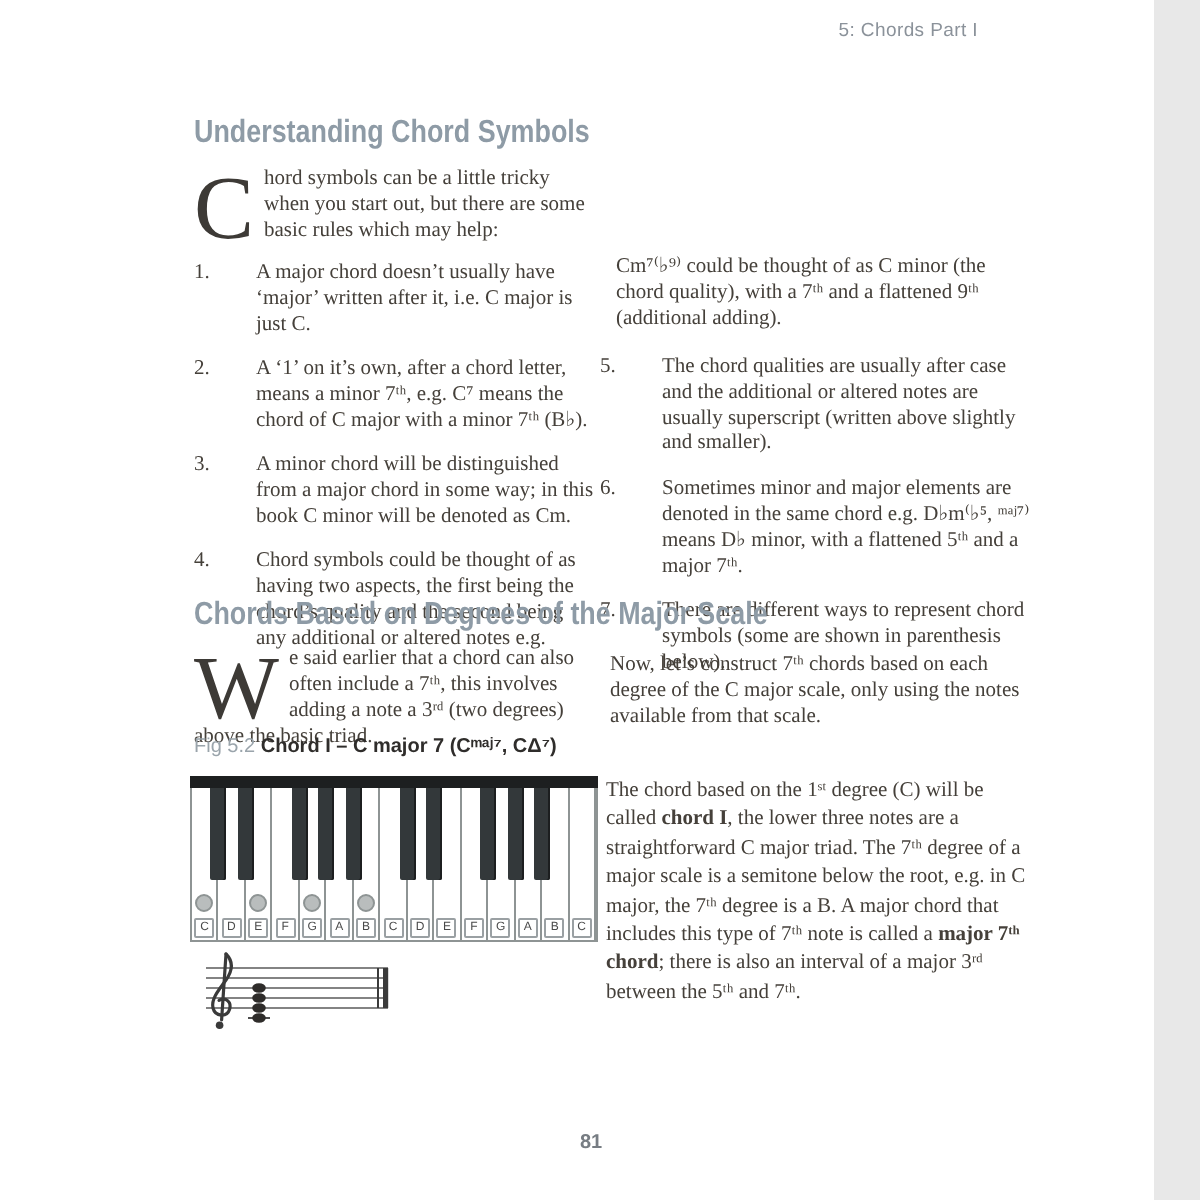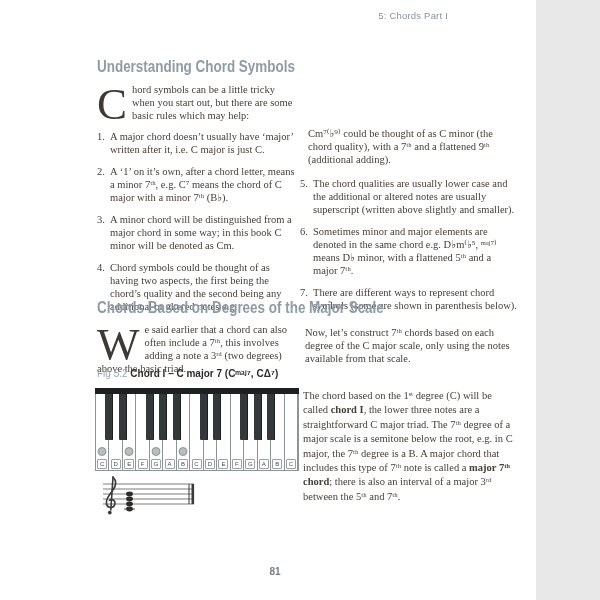--- a/index.html
+++ b/index.html
@@ -1,17 +1,17 @@
 <!DOCTYPE html>
 <html><head>
 <meta charset="utf-8">
 <style>
   html,body{margin:0;padding:0;background:#e8e8e8;}
   .page{
-    position:relative;width:536px;height:600px;background:#ffffff;
+    position:relative;width:577px;height:600px;background:#ffffff;
     font-family:"Liberation Serif","DejaVu Serif",serif;color:#45403a;overflow:hidden;
   }
   
   .chapter-header{
     position:absolute;top:10px;right:88px;
     font-family:"Liberation Sans","DejaVu Sans",sans-serif;
     font-size:9.5px;color:#8b929a;letter-spacing:.2px;
   }
   
   .sec-heading{
@@ -29,21 +29,21 @@
   #s2-left{left:97px;top:324px;width:204px;}
   #s2-right{left:305px;top:327px;width:212px;}
   #chord1-text{left:303px;top:389px;width:216px;line-height:14.4px;}
   .dropcap{
     float:left;font-size:45px;line-height:34px;padding:3px 5px 0 0;color:#3d3a36;
     font-family:"Liberation Serif","DejaVu Serif",serif;
   }
   .intro-p{margin:0 0 8px 0;}
   .list-item{display:flex;margin:0 0 9.5px 0;}
   .list-item .num{width:13px;flex:0 0 13px;}
-  .list-item .txt{flex:1;}
+  .list-item .txt{flex:1;margin-left:18px;}
   .continuation{margin:0 0 11px 0;padding-left:8px;}
   .bold{font-weight:700;}
   
   .fig-caption{
     position:absolute;left:97px;top:368px;
     font-family:"Liberation Sans","DejaVu Sans",sans-serif;font-size:10px;text-align:center;
   }
   .fig-label{color:#9aa4ab;font-weight:400;}
   .fig-title{color:#2f2d2b;font-weight:700;}
   
@@ -105,21 +105,21 @@
     <div class="list-item">
       <span class="num">4.</span>
       <span class="txt">Chord symbols could be thought of as having two aspects, the first being the chord’s quality and the second being any additional or altered notes e.g.</span>
     </div>
   </div>
 
   <div class="col" id="s1-right">
     <p class="continuation">Cm⁷⁽♭⁹⁾ could be thought of as C minor (the chord quality), with a 7ᵗʰ and a flattened 9ᵗʰ (additional adding).</p>
     <div class="list-item">
       <span class="num">5.</span>
-      <span class="txt">The chord qualities are usually lower case and the additional or altered notes are usually superscript (written above slightly and smaller).</span>
+      <span class="txt">The chord qualities are usually after case and the additional or altered notes are usually superscript (written above slightly and smaller).</span>
     </div>
     <div class="list-item">
       <span class="num">6.</span>
       <span class="txt">Sometimes minor and major elements are denoted in the same chord e.g. D♭m⁽♭⁵, ᵐᵃʲ⁷⁾ means D♭ minor, with a flattened 5ᵗʰ and a major 7ᵗʰ.</span>
     </div>
     <div class="list-item">
       <span class="num">7.</span>
       <span class="txt">There are different ways to represent chord symbols (some are shown in parenthesis below).</span>
     </div>
   </div>

